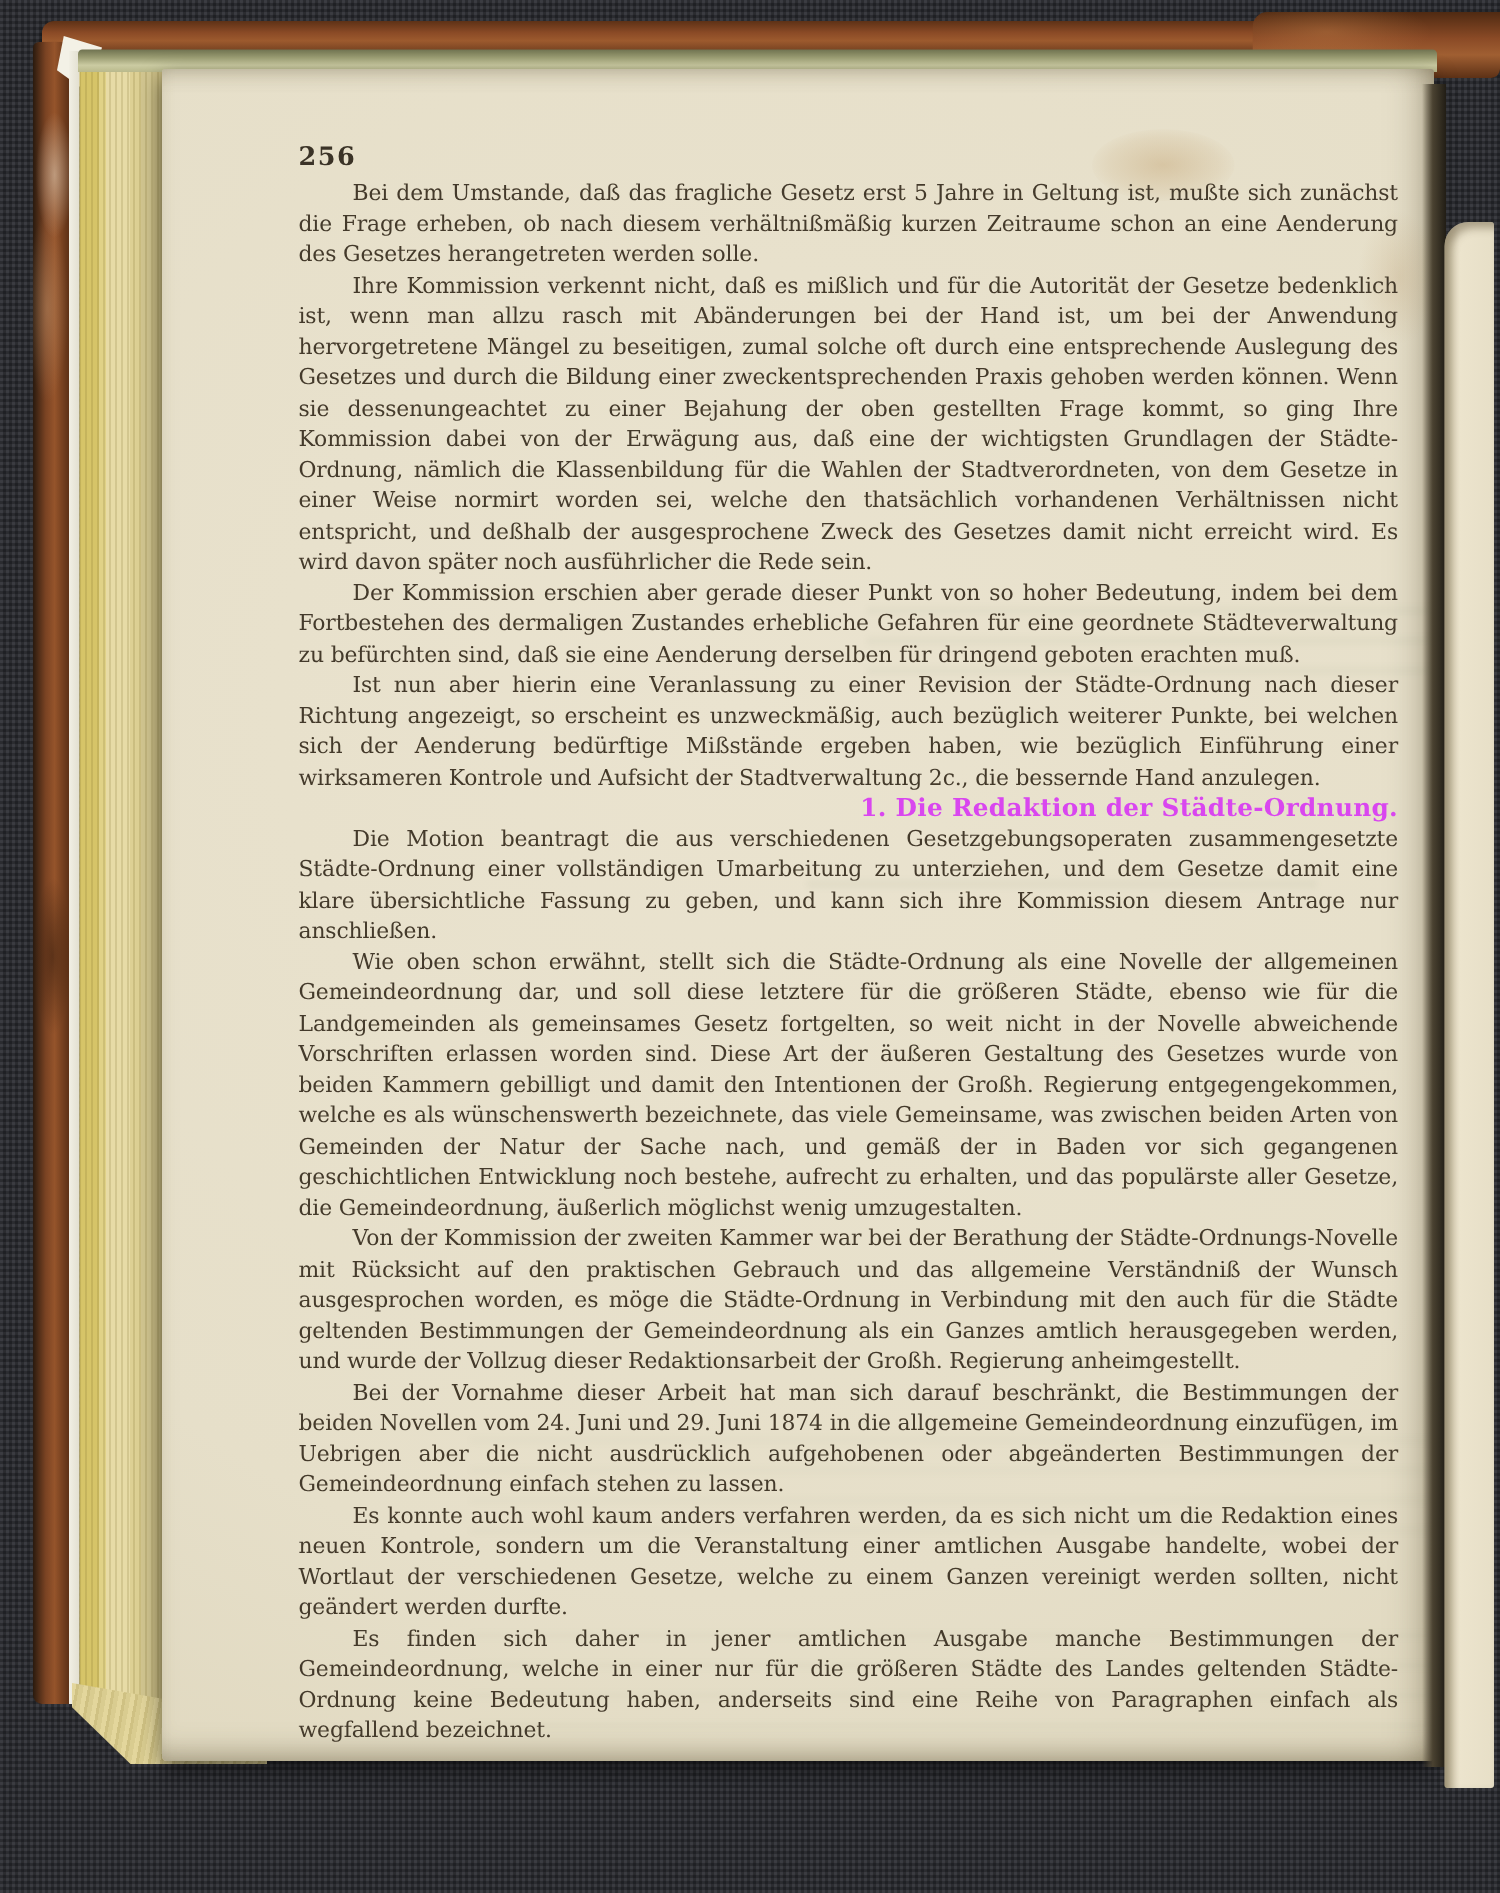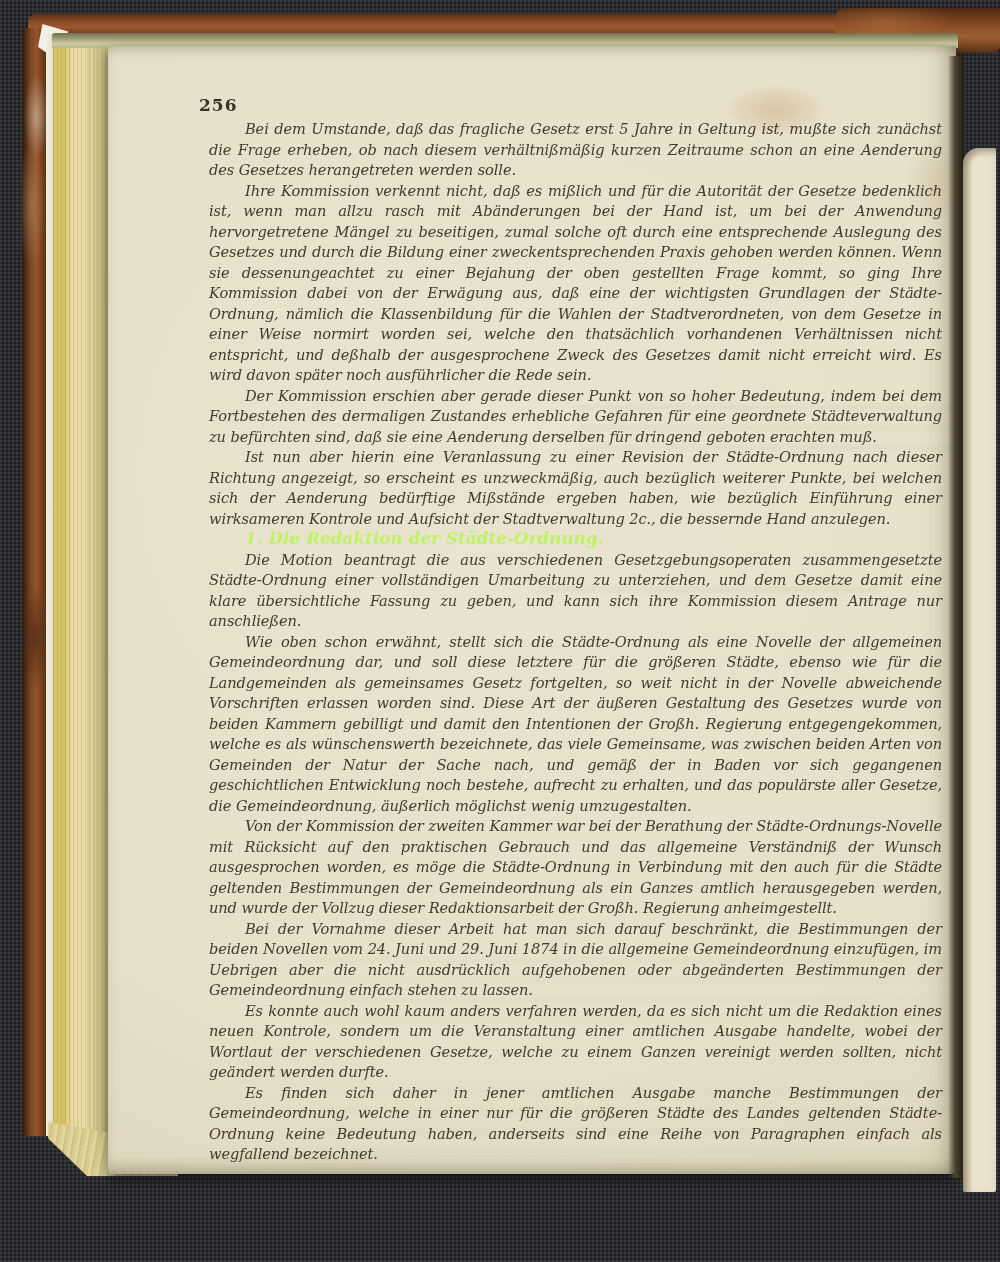--- a/index.html
+++ b/index.html
@@ -99,28 +99,28 @@
   .ghost.g2{left:430px;top:534px;width:340px;height:26px;opacity:.12;}
   .ghost.g3{left:205px;top:905px;width:720px;height:86px;opacity:.05;}
   .ghost.g4{left:205px;top:1035px;width:720px;height:76px;opacity:.06;}
   
   .page-number{
     position:absolute;left:199px;top:84px;
     font-family:"DejaVu Serif", serif;font-size:17px;font-weight:600;
     letter-spacing:1px;color:#3b3327;margin-top:11px;
   }
   .text-block{
-    position:absolute;left:209px;top:119px;width:733px;
+    position:absolute;left:199px;top:119px;width:733px;
     color:#443a2b;font-size:14.6px;line-height:20.5px;
-    text-align:justify;letter-spacing:-0.1px;font-style:italic;
+    text-align:justify;letter-spacing:-0.1px;
   }
   .text-block p{margin:0;text-indent:36px;}
   .section-heading{
-    text-align:left;font-weight:bold;font-size:16.5px;
-    margin:10px 0 8px 0;text-indent:0;color:#bef264;
+    text-align:right;font-weight:bold;font-size:16.5px;
+    margin:10px 0 8px 0;text-indent:0;color:#d946ef;
     letter-spacing:.2px;
   }
   
   .footer{
     position:absolute;left:0;top:1274px;width:1000px;height:54px;
     background:#a8a8a6;
     font-style:italic;
   }
   .blb-logo{
     position:absolute;left:8px;top:4px;width:45px;height:45px;

